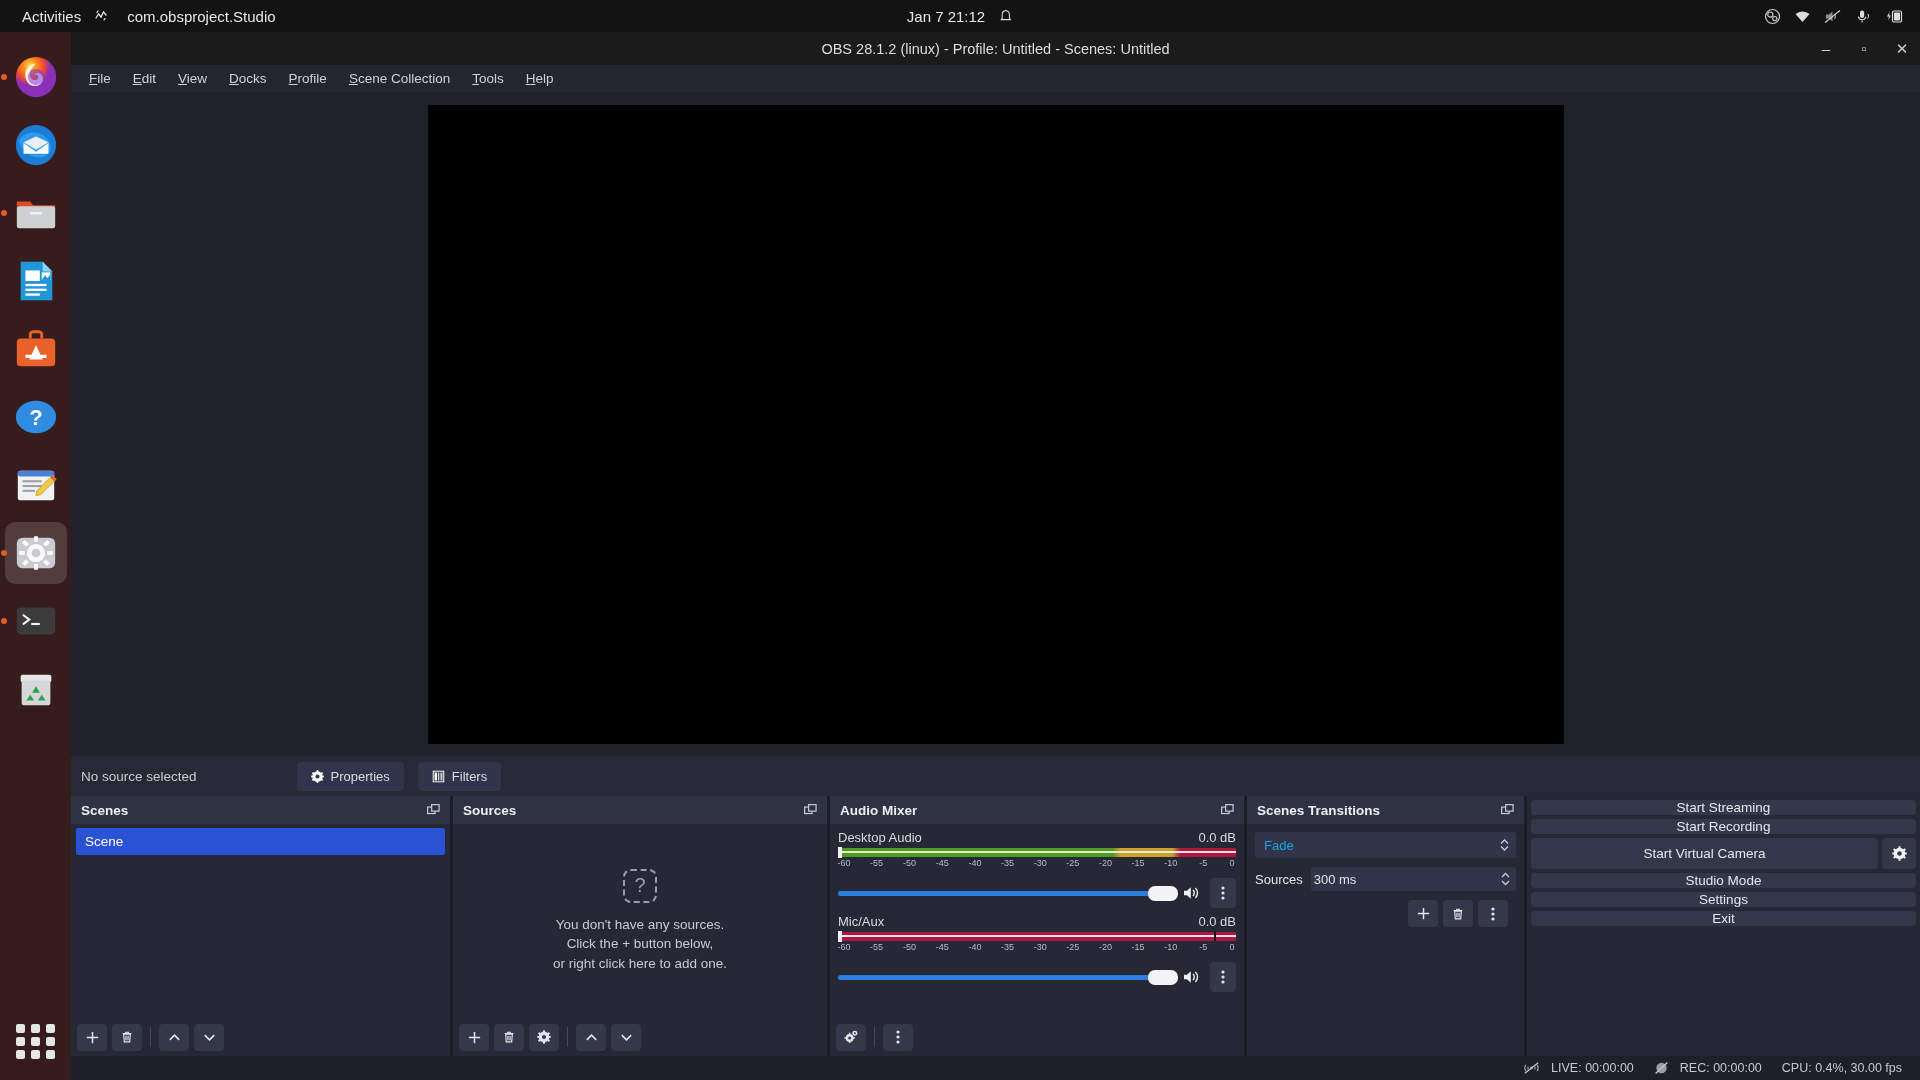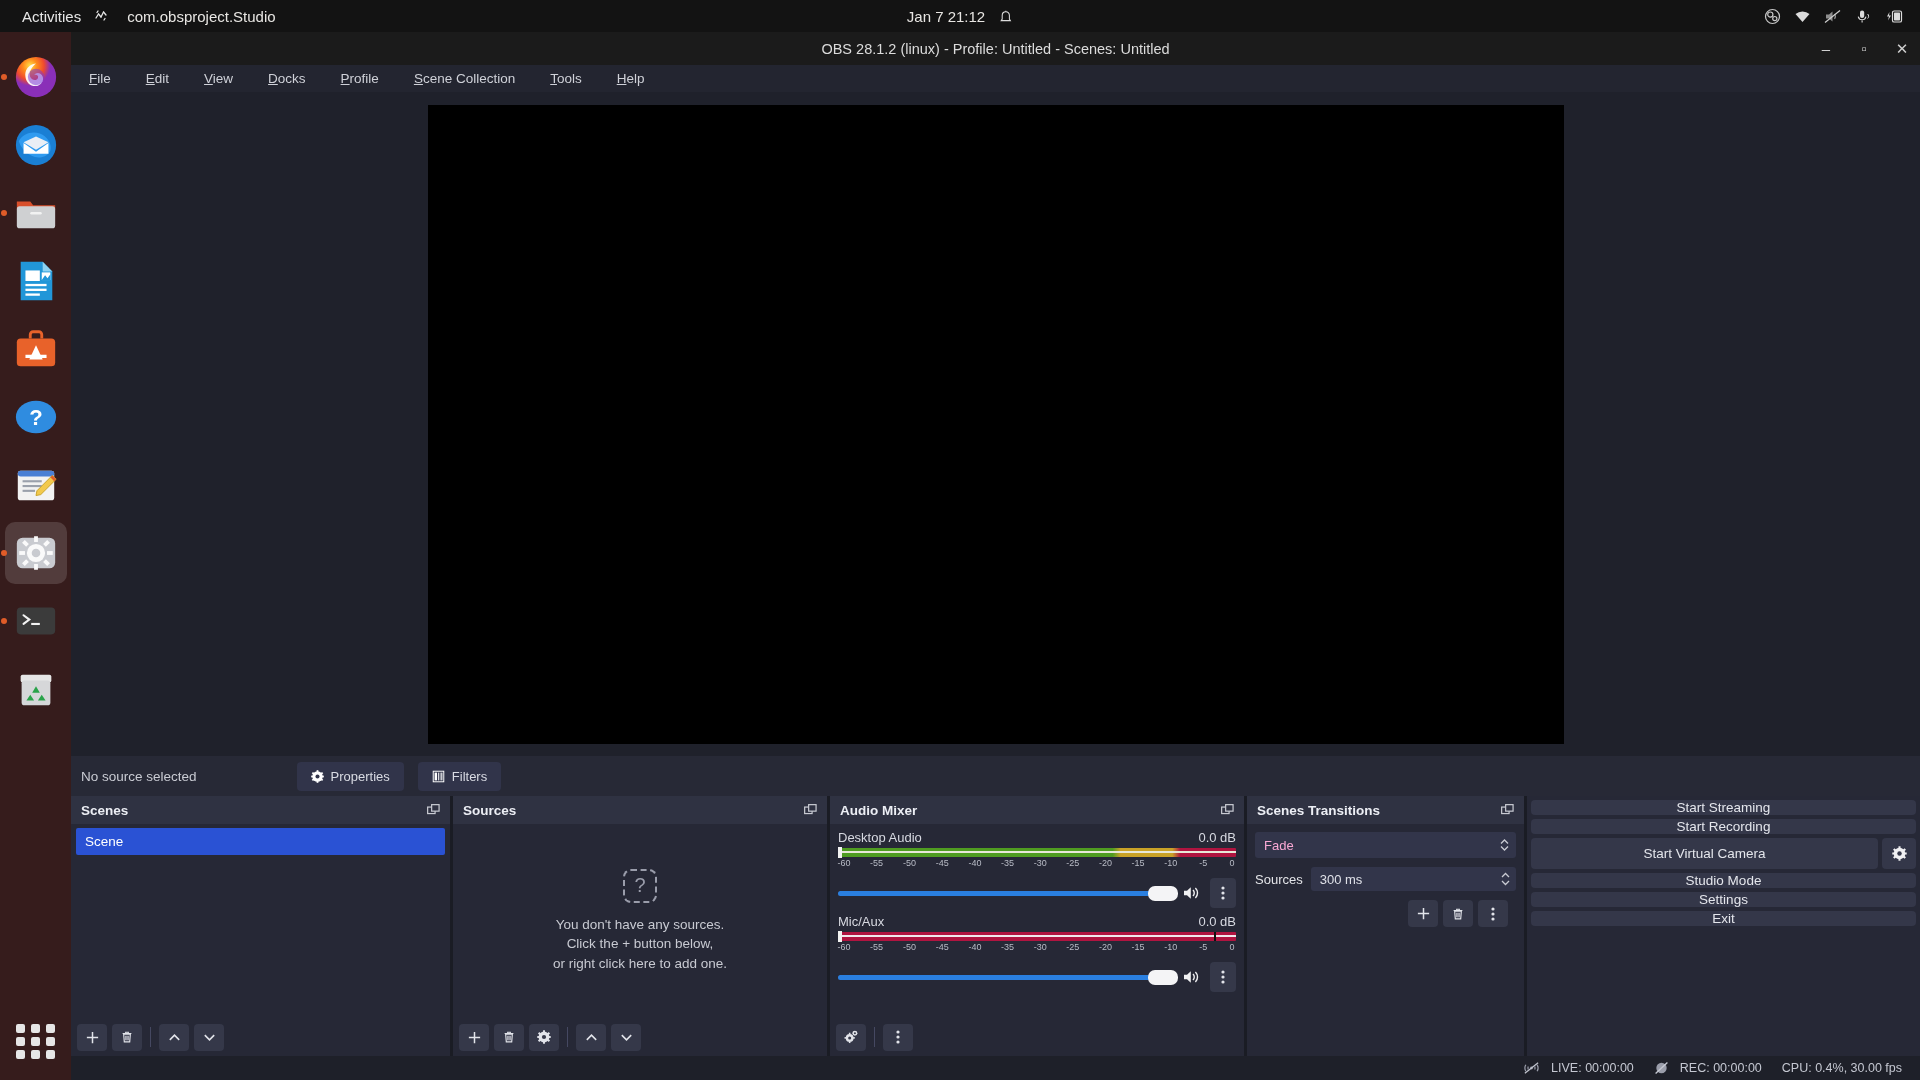--- a/index.html
+++ b/index.html
@@ -15,21 +15,21 @@
   #topbar {
     position: absolute; top: 0; left: 0; width: 1920px; height: 32px;
     background: #131313; color: #e8e6e3;
     display: flex; align-items: center; font-size: 15px;
     z-index: 50;
   }
   #topbar .activities { padding: 0 12px 0 22px; color: #e6e6e6; }
   #topbar .appname { display: flex; align-items: center; gap: 18px; }
   #topbar .clock {
     position: absolute; left: 50%; transform: translateX(-50%);
-    display: flex; align-items: flex-end; gap: 14px; white-space: nowrap;
+    display: flex; align-items: center; gap: 14px; white-space: nowrap;
   }
   #topbar .tray {
     position: absolute; right: 16px; display: flex; align-items: center; gap: 13px;
   }
   .ic { display: inline-block; line-height: 0; }
 
   
   #dock {
     position: absolute; top: 32px; left: 0; width: 71px; height: 1048px;
     background: rgba(60,28,28,0.82);
@@ -67,21 +67,21 @@
     font-size: 14.5px; position: relative; flex: none;
   }
   #titlebar .wbtns {
     position: absolute; right: 10px; display: flex; align-items: center; gap: 22px;
     font-size: 15px; color: #d0d0d0;
   }
   #titlebar .wbtns span { cursor: default; width: 16px; text-align: center; }
 
   #menubar {
     height: 27px; background: #232530; display: flex; align-items: center;
-    padding-left: 8px; gap: 15px; font-size: 13.5px; flex: none;
+    padding-left: 8px; gap: 2px; font-size: 13.5px; flex: none;
   }
   #menubar .mi { padding: 4px 10px; color: #cfd1d8; border-radius: 3px; }
   #menubar .mi u { text-decoration: underline; }
 
   
   #previewwrap {
     flex: 1; background: #1f212b; display: flex;
     align-items: center; justify-content: center; min-height: 0;
   }
   #preview { width: 1136px; height: 639px; background: #000; }
@@ -168,27 +168,27 @@
     width: 26px; height: 30px; background: #353849; border-radius: 4px;
     display: flex; align-items: center; justify-content: center;
   }
 
   
   #trans { width: 277px; padding: 0; }
   .trans-body { padding: 8px 8px 0 8px; }
   .combo {
     height: 26px; background: #32354a; border-radius: 3px; display: flex;
     align-items: center; justify-content: space-between; padding: 0 6px 0 9px;
-    font-size: 13px; color: #f9a8d4;
+    font-size: 13px; color: #0ea5e9;
   }
   .durow { display: flex; align-items: center; gap: 8px; margin-top: 9px; font-size: 13px; }
   .spin {
     flex: 1; height: 24px; background: #32354a; border-radius: 3px;
     display: flex; align-items: center; justify-content: space-between;
-    padding: 0 5px 0 9px; color: #dfe1e8;
+    padding: 0 5px 0 3px; color: #dfe1e8;
   }
   .trans-foot { display: flex; justify-content: flex-end; gap: 5px; padding: 9px 8px 0 8px; }
 
   
   #controls { flex: 1; }
   .ctl-body { padding: 4px 4px 16px 4px; display: flex; flex-direction: column; gap: 4px; }
   .ctl-row { display: flex; gap: 4px; }
   .ctl {
     flex: 1; height: 31px; background: #343749; border: none; border-radius: 4px;
     color: #e4e6ec; font-size: 13.5px; display: flex; align-items: center;

